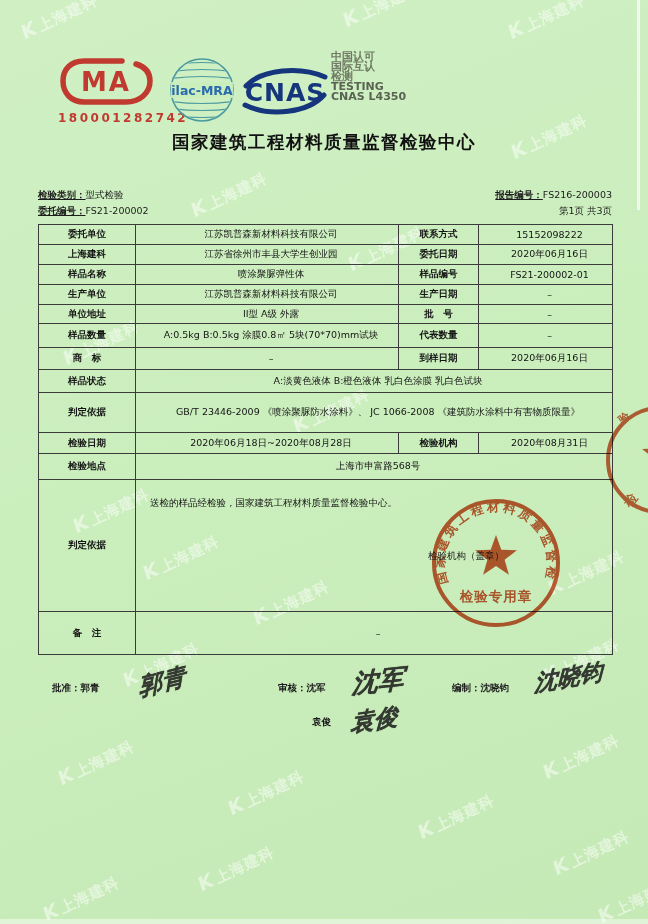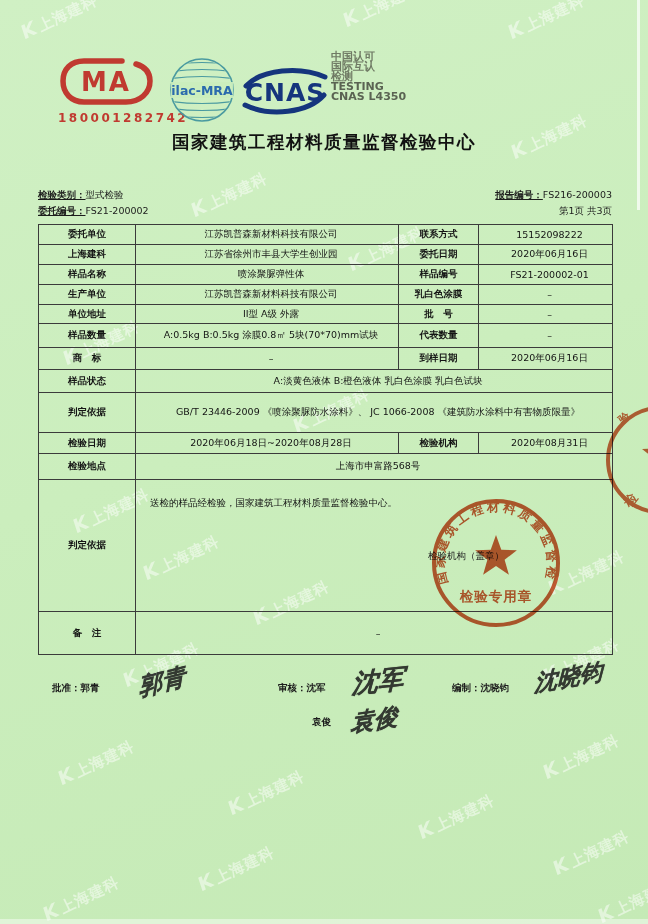--- a/index.html
+++ b/index.html
@@ -151,21 +151,21 @@
     </tr>
     <tr style="height:20px">
       <td class="lbl">样品名称</td>
       <td class="val">喷涂聚脲弹性体</td>
       <td class="lbl">样品编号</td>
       <td class="val">FS21-200002-01</td>
     </tr>
     <tr style="height:20px">
       <td class="lbl">生产单位</td>
       <td class="val">江苏凯普森新材料科技有限公司</td>
-      <td class="lbl">乳白色涂膜</td>
+      <td class="lbl">生产日期</td>
       <td class="val">–</td>
     </tr>
     <tr style="height:19px">
       <td class="lbl">单位地址</td>
       <td class="val">II型 A级 外露</td>
       <td class="lbl">批　号</td>
       <td class="val">–</td>
     </tr>
     <tr style="height:24px">
       <td class="lbl">样品数量</td>

